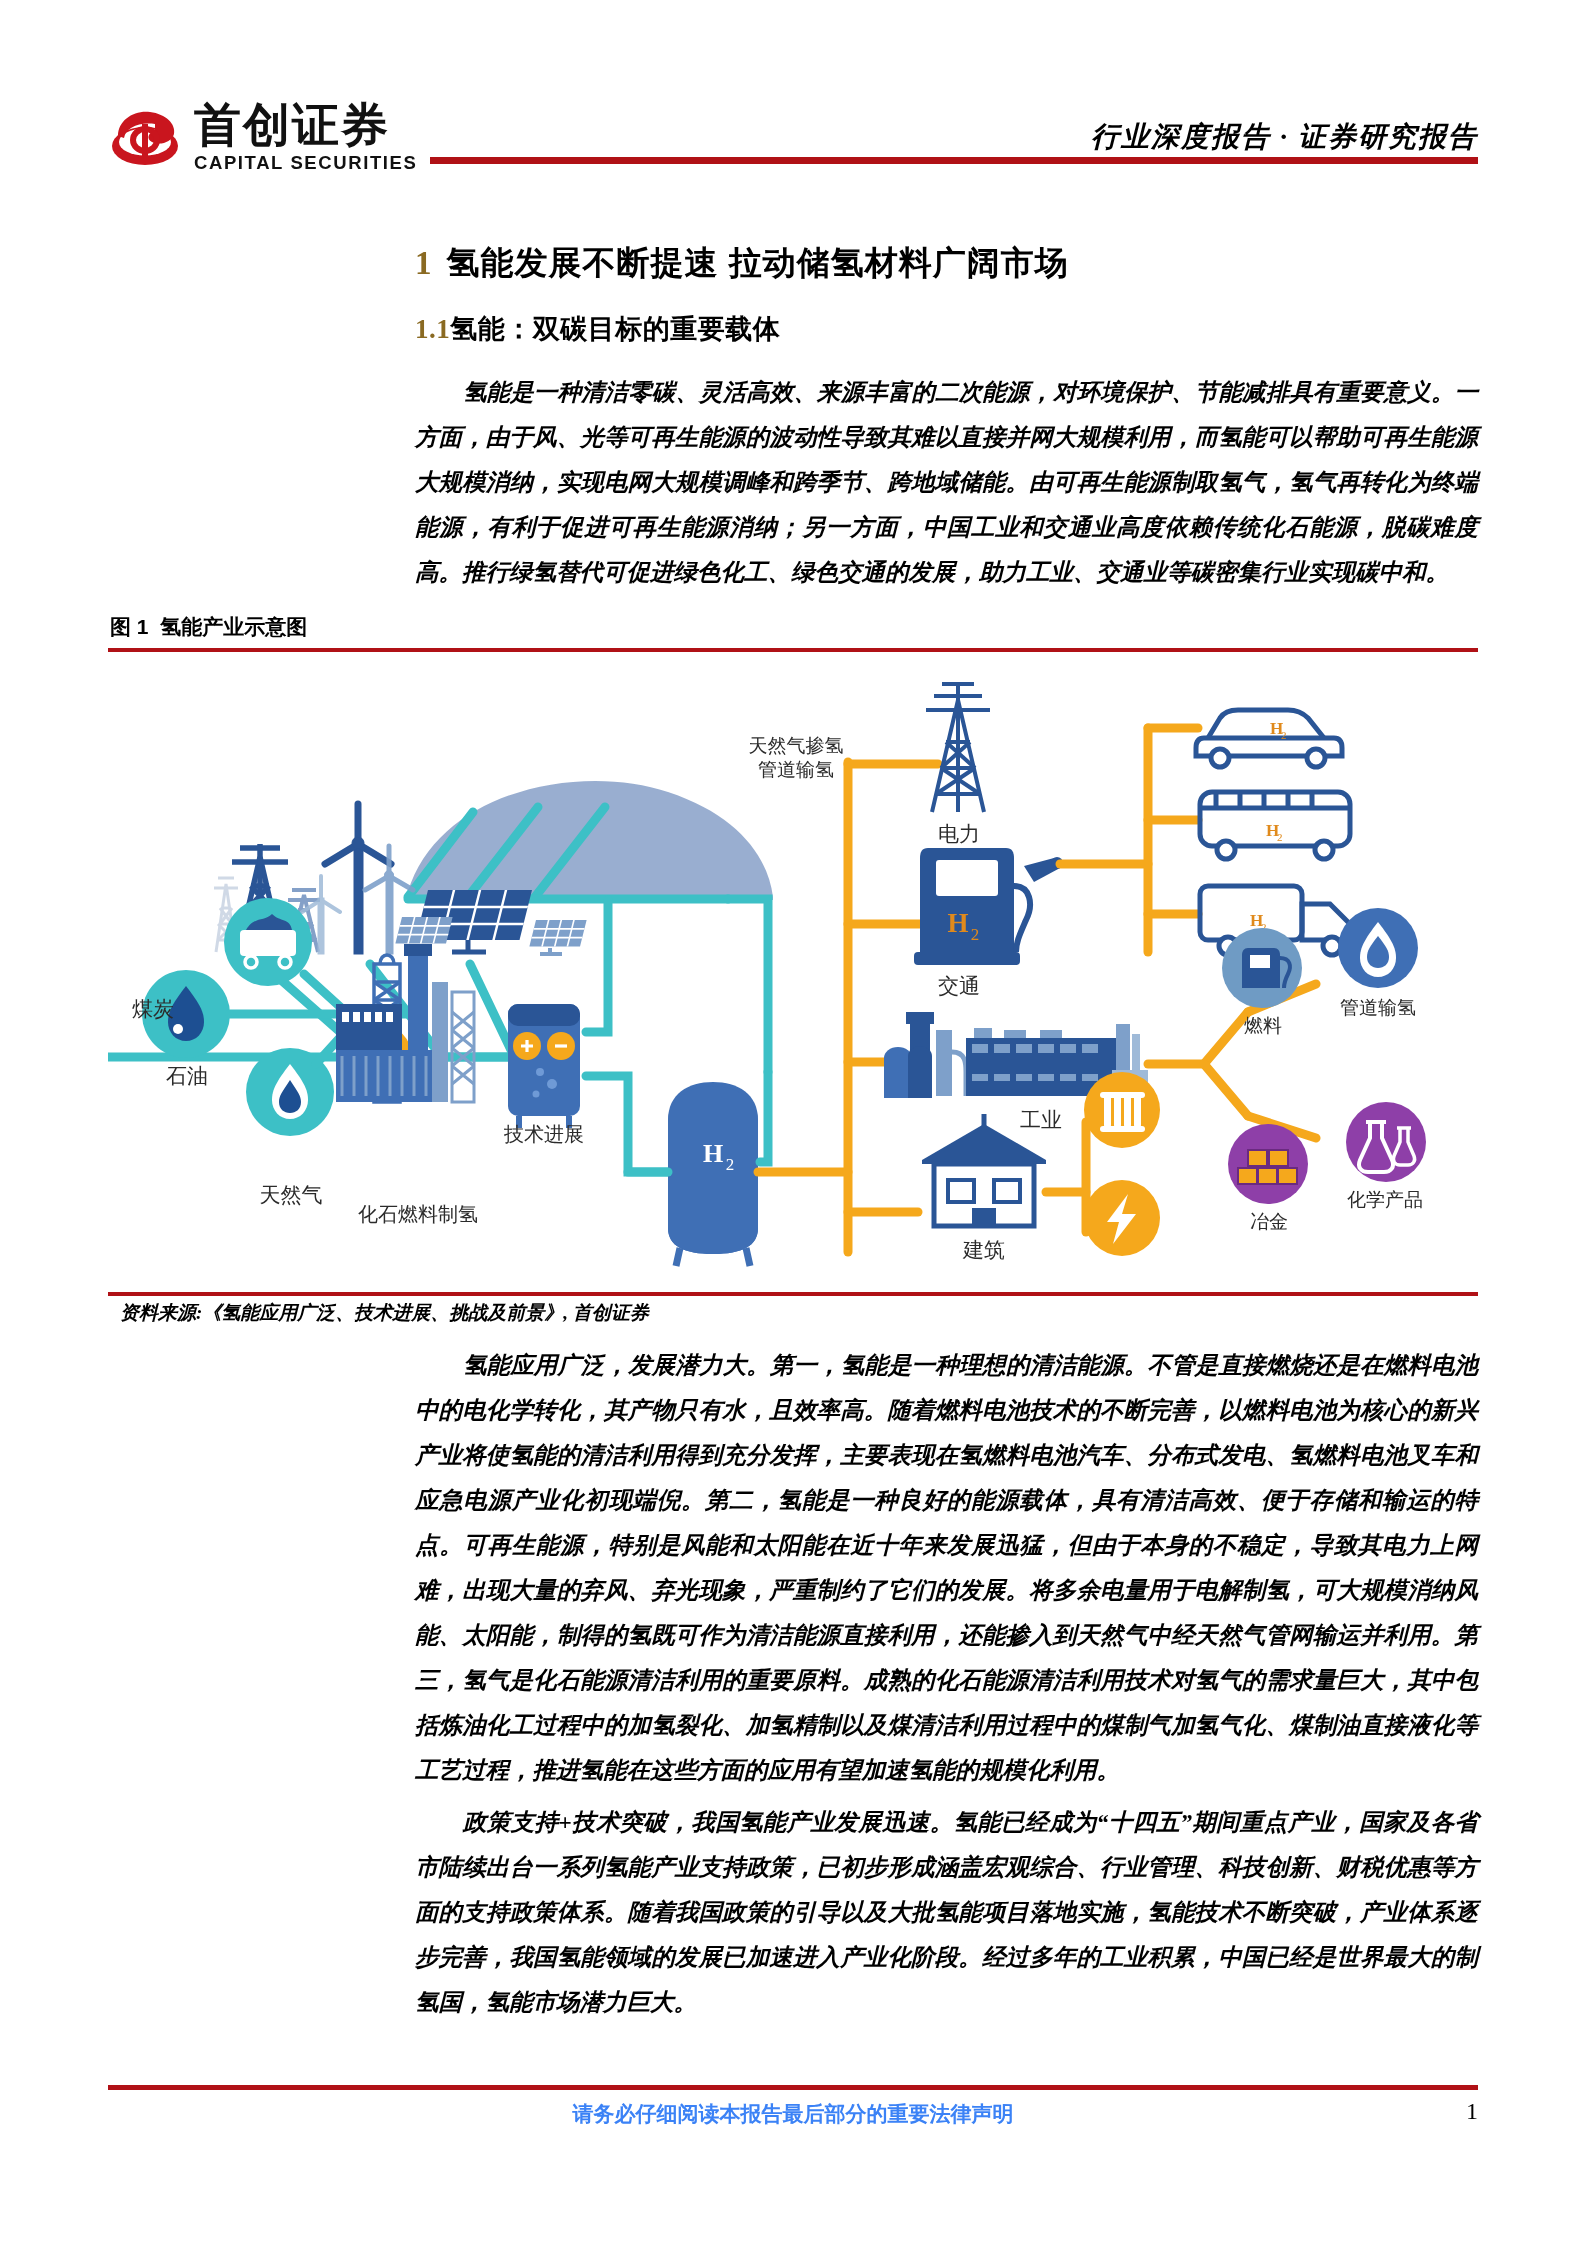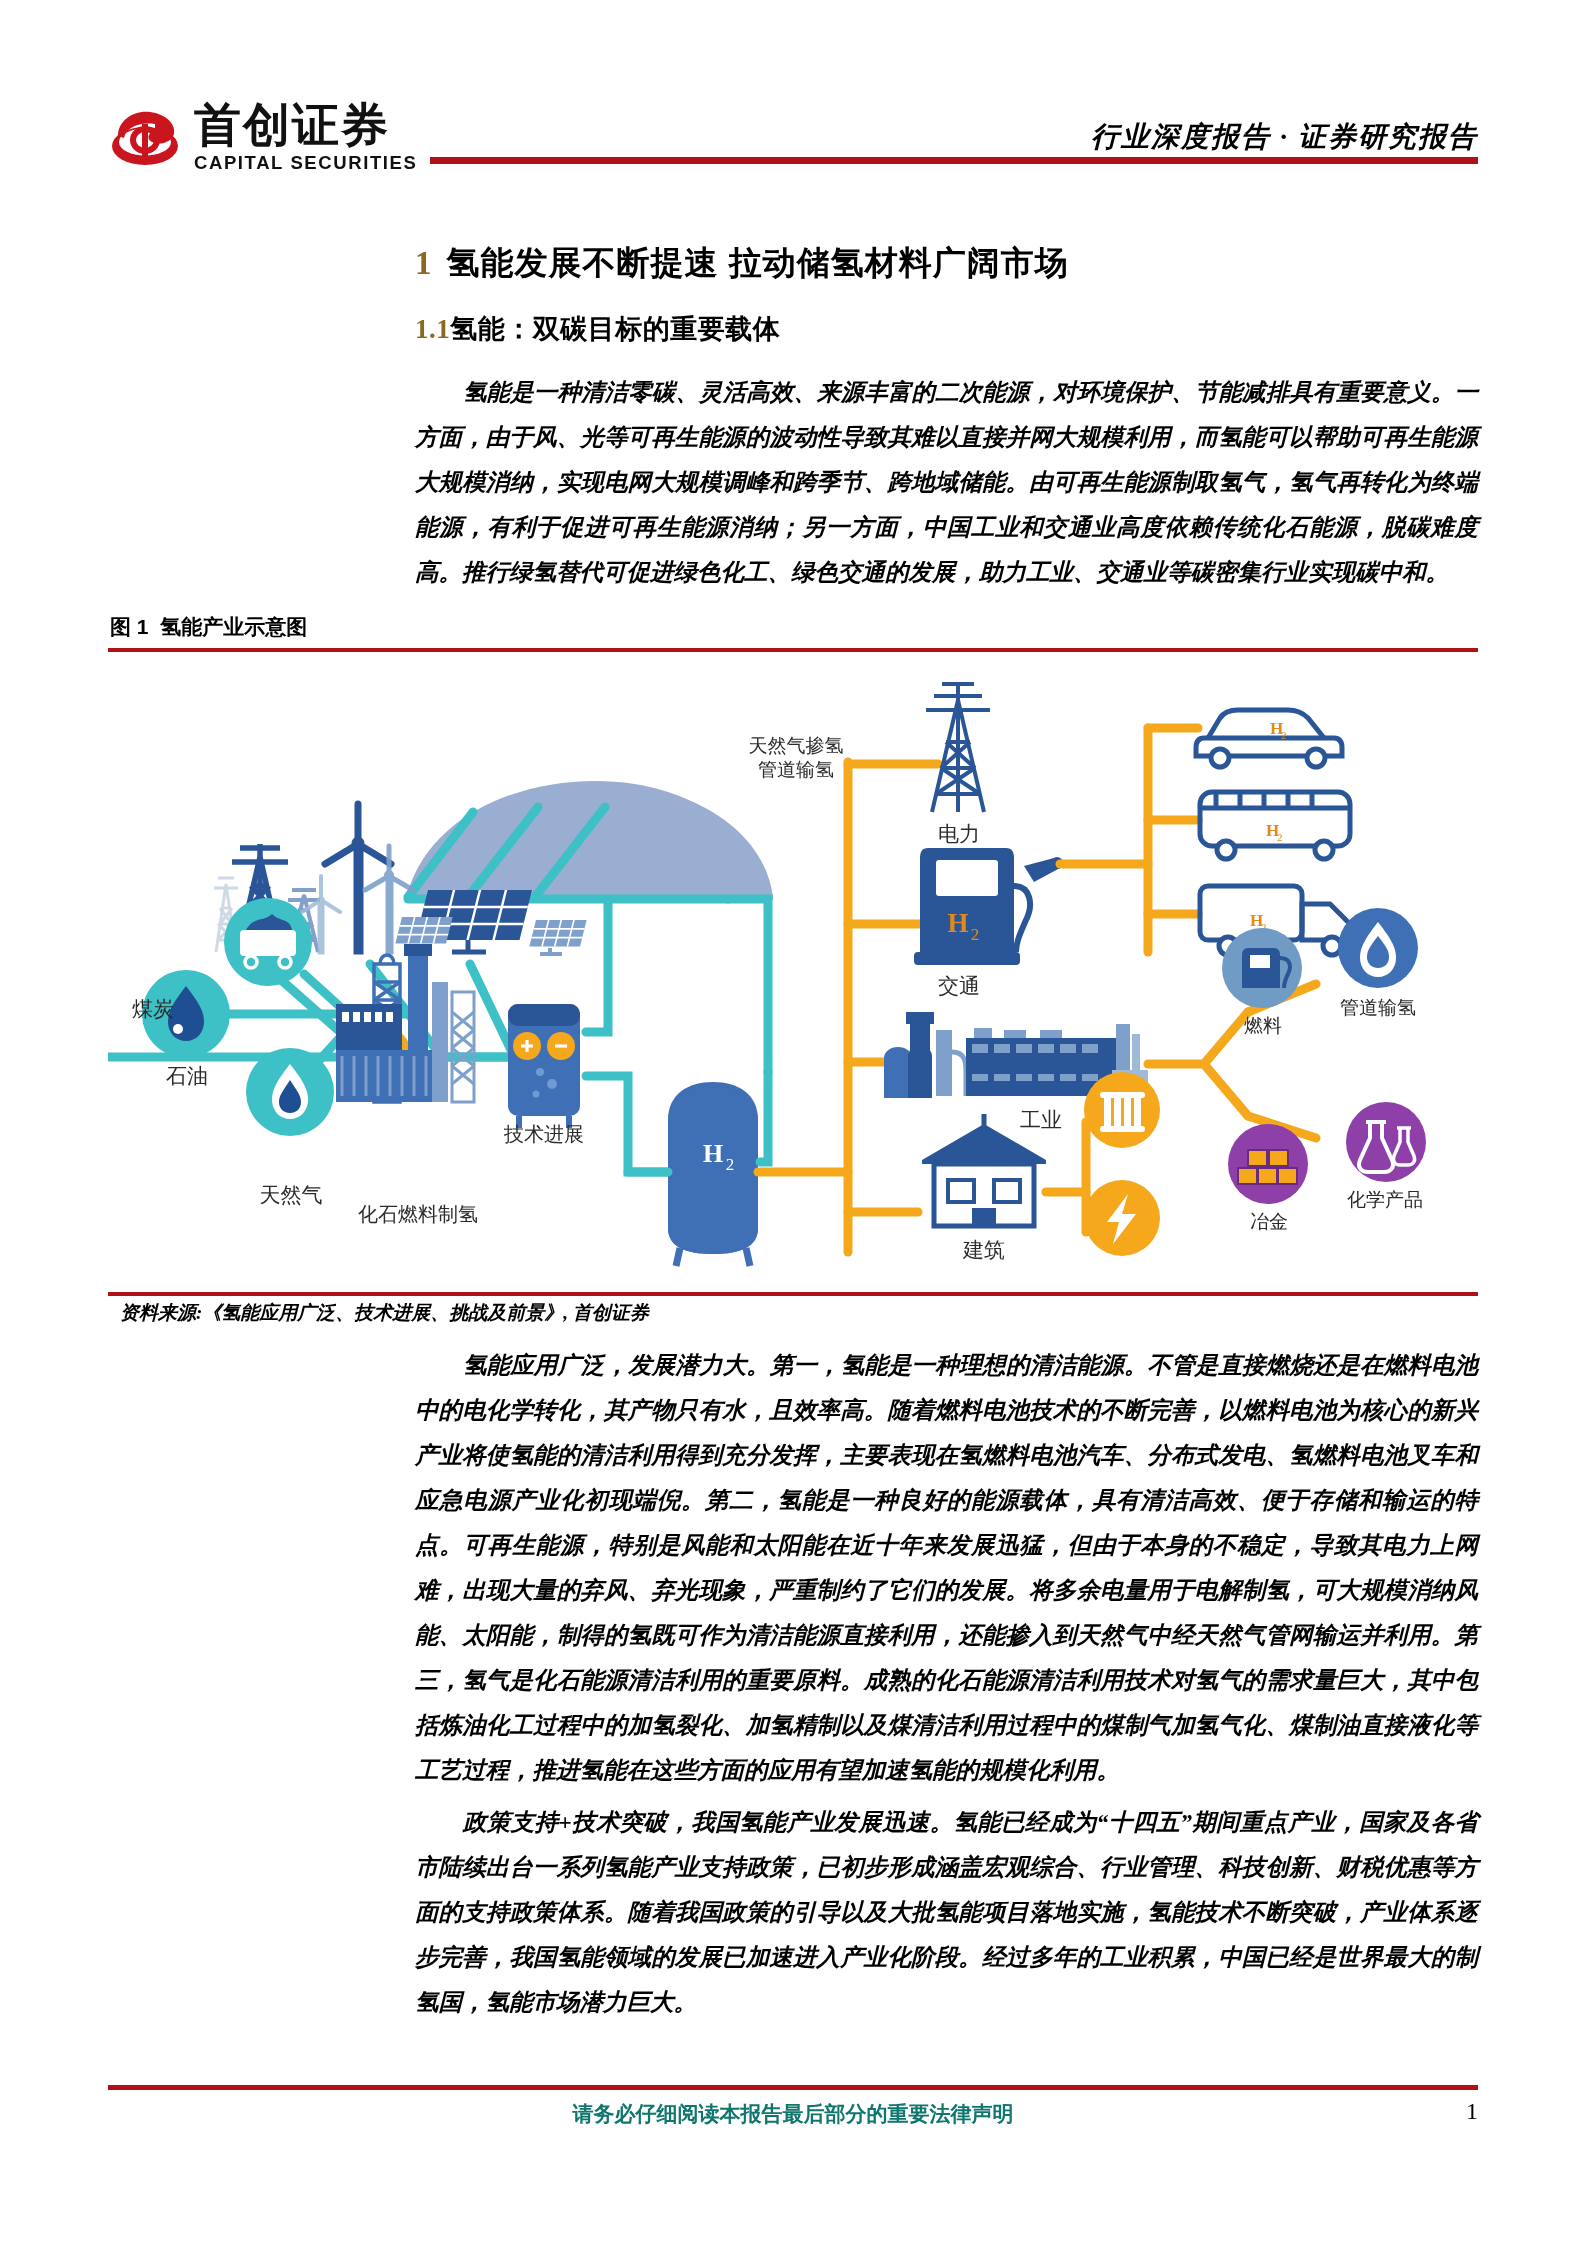--- a/index.html
+++ b/index.html
@@ -107,21 +107,21 @@
     line-height:24px;
   }
 
   
   .footer-rule {
     position:absolute; left:108px; top:2085px; width:1370px; height:5px; background:#b01116;
   }
   .footer-text {
     position:absolute; left:0; top:2100px; width:1586px; text-align:center;
     font-family:"Liberation Sans", sans-serif;
-    font-weight:bold; font-size:21px; color:#0f766e;
+    font-weight:bold; font-size:21px; color:#3b82f6;
   }
   .footer-page {
     position:absolute; right:108px; top:2098px;
     font-family:"Liberation Serif", serif;
     font-size:24px; color:#000;
   }
 </style>
 </head>
 <body>
 

